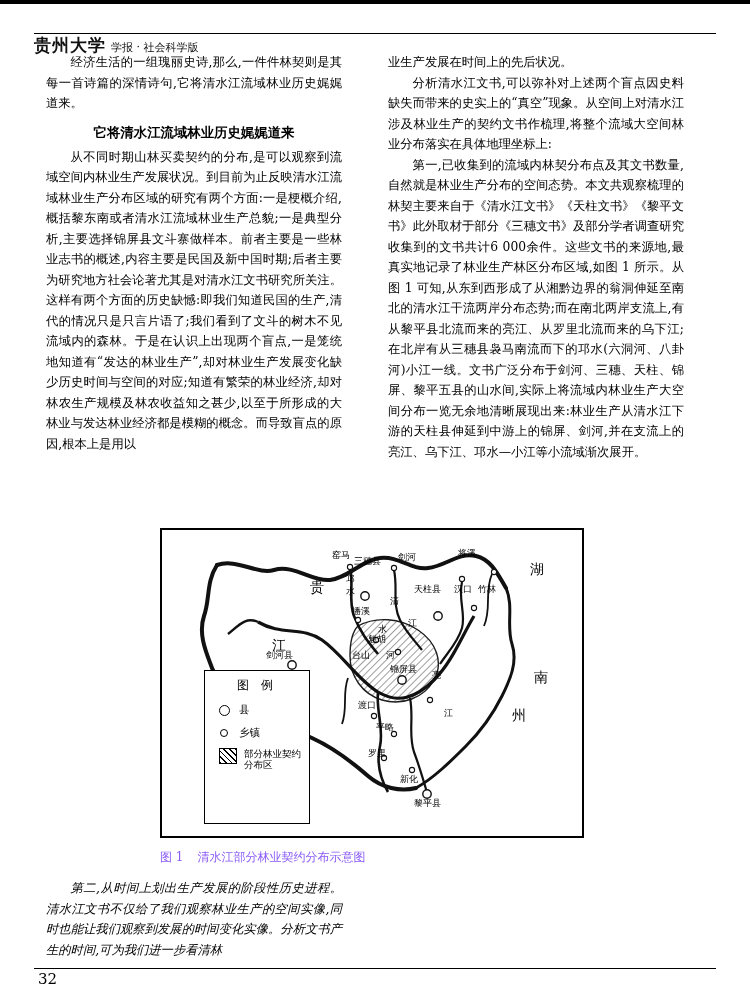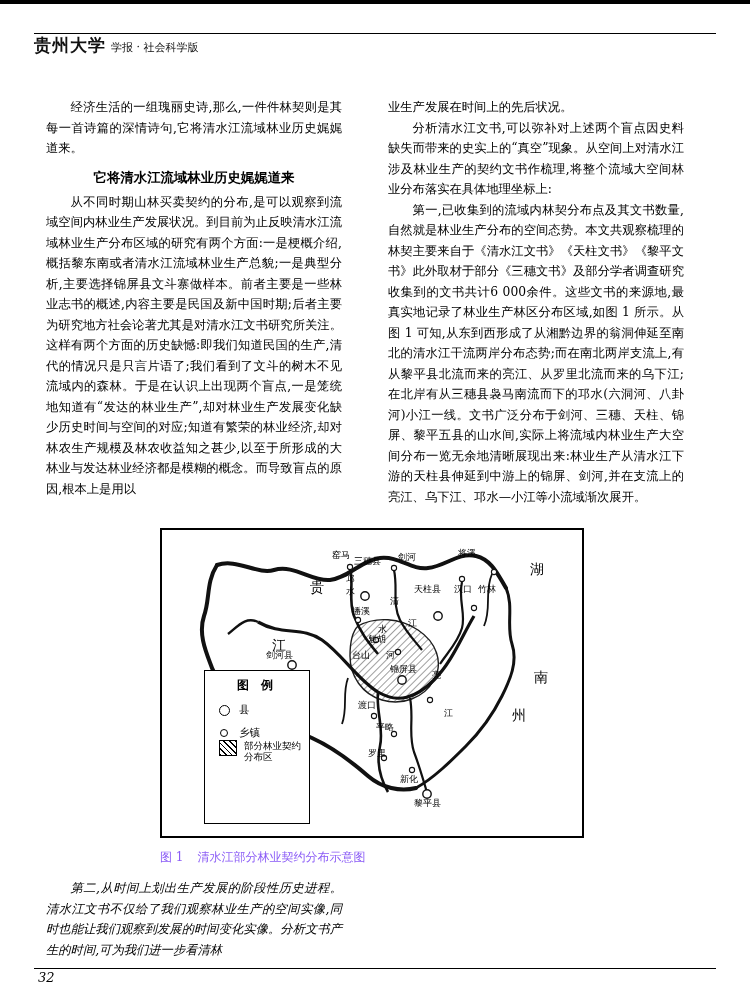--- a/index.html
+++ b/index.html
@@ -71,21 +71,20 @@
   
   .col {
     position: absolute;
     top: 52px;
     width: 296px;
     font-family: "DejaVu Serif", serif;
     font-size: 12.3px;
     line-height: 20.5px;
     text-align: justify;
     color: #000;
-    margin-top: 45px;
   }
   .col-left { left: 46px; }
   .col-right { left: 388px; }
 
   .col p {
     margin: 0;
     text-indent: 2em;
   }
   .col p.noindent { text-indent: 0; }
 
@@ -135,42 +134,41 @@
     height: 152px;
     border: 1px solid #000;
     background: #fff;
     font-family: "DejaVu Serif", serif;
   }
   .legend-title {
     text-align: center;
     font-size: 12px;
     margin-top: 6px;
     letter-spacing: 4px;
-    font-weight: bold;
   }
   .legend-row {
     display: flex;
     align-items: center;
     margin: 9px 0 0 14px;
     font-size: 10.5px;
   }
   .legend-circle {
     width: 9px; height: 9px;
     border: 1px solid #000;
     border-radius: 50%;
     margin-right: 9px;
   }
   .legend-circle.small { width: 6px; height: 6px; margin-left: 1px; margin-right: 11px;}
   .legend-hatch {
     width: 16px; height: 14px;
     border: 1px solid #000;
     margin-right: 7px;
     background: repeating-linear-gradient(45deg, #000 0 1px, #fff 1px 4px);
   }
-  .legend-row.hatch-row { align-items: flex-start; margin-top: 0; }
+  .legend-row.hatch-row { align-items: flex-start; margin-top: 8px; }
   .legend-hatch-label { font-size: 9.5px; line-height: 11px; }
 
   
   .col-bottom {
     position: absolute;
     top: 878px;
     width: 296px;
     font-family: "DejaVu Serif", serif;
     font-size: 12.3px;
     line-height: 20.5px;
@@ -187,22 +185,21 @@
     top: 968px;
     width: 682px;
     height: 1px;
     background: #000;
   }
   .page-num {
     position: absolute;
     left: 38px;
     top: 970px;
     font-family: "DejaVu Serif", serif;
-    font-style: italic;
-    font-size: 13px;
+    font-size: 15px;
   }
 
   
   .maptext { font-family: "DejaVu Serif", serif; font-size: 9px; }
   .maptext-big { font-family: "DejaVu Serif", serif; font-size: 14px; letter-spacing: 1px;}
 </style>
 </head>
 <body>
 
 <div class="page">

